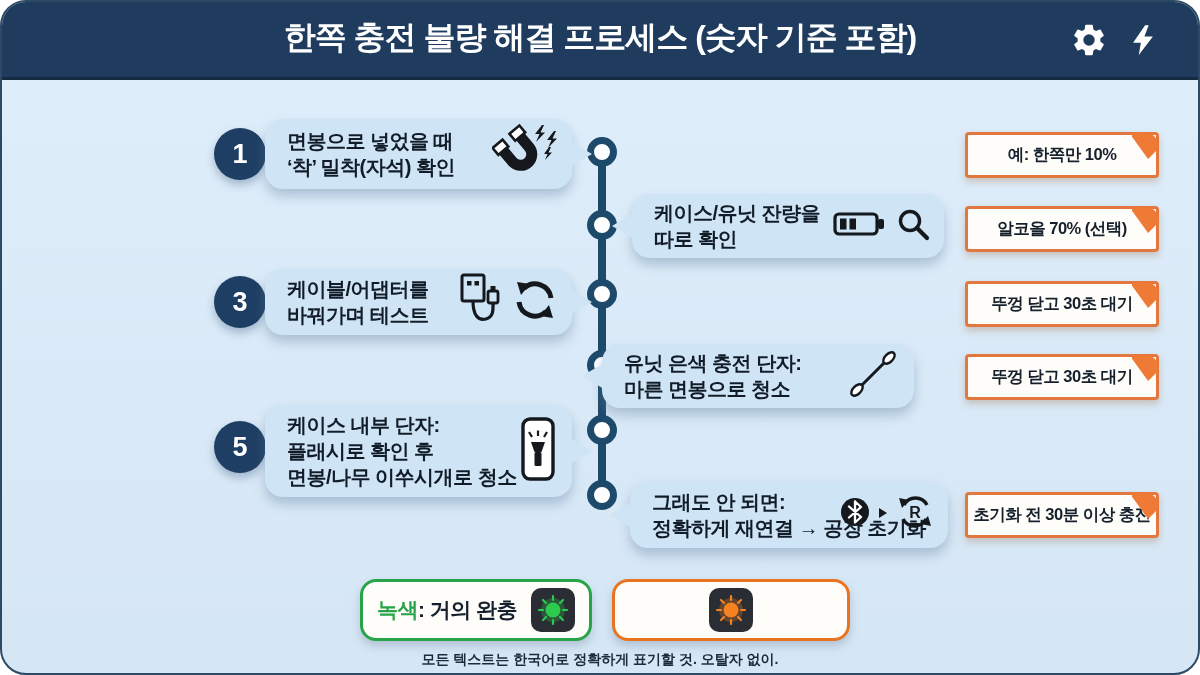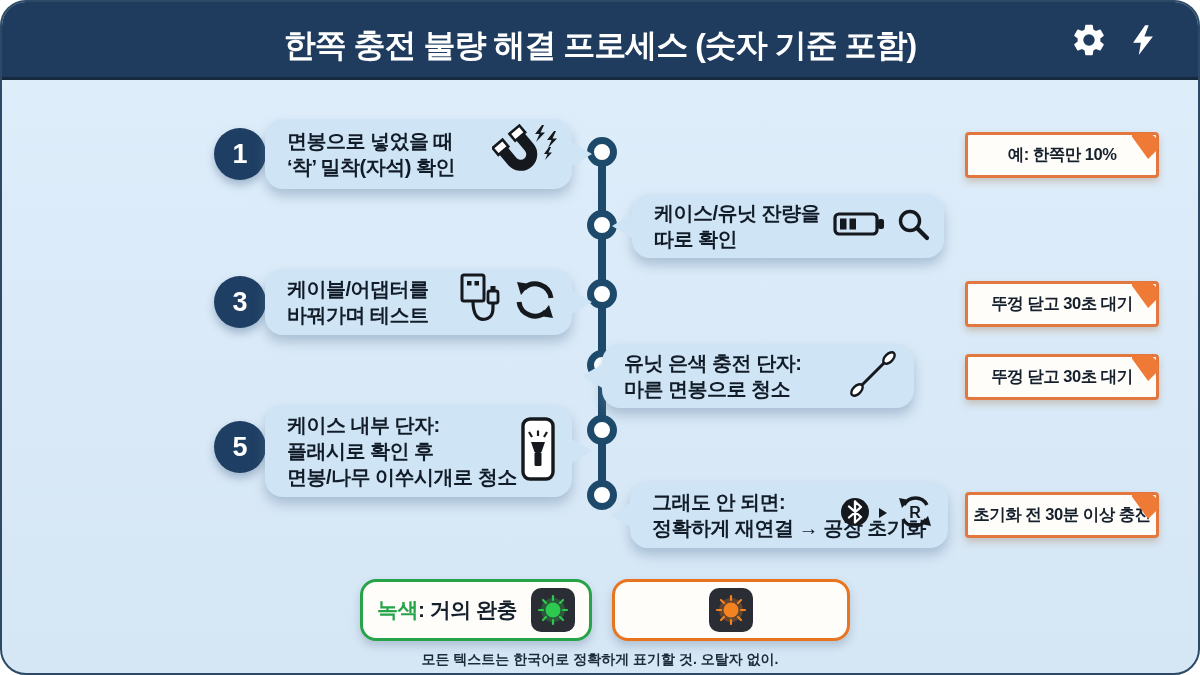--- a/index.html
+++ b/index.html
@@ -3,21 +3,21 @@
 <meta charset="utf-8">
 <style>
   html,body{margin:0;padding:0;background:#fff;font-family:"Liberation Sans","DejaVu Sans",sans-serif;}
   .page{position:relative;width:1200px;height:675px;background:#dcebf8;border-radius:26px;overflow:hidden;
         border:2px solid #2c4a66;box-sizing:border-box;
         background:linear-gradient(180deg,#dfeefb 0%,#d9e9f7 60%,#d5e6f5 100%);}
   
   .header{position:absolute;left:0;top:0;width:100%;height:78px;background:#1f3c5e;
           border-bottom:3px solid #15293f;box-sizing:border-box;}
   .title{position:absolute;left:0;right:0;top:50%;transform:translateY(-54%);text-align:center;
-         color:#fff;font-size:32px;font-weight:bold;letter-spacing:-1px;margin:8px;}
+         color:#fff;font-size:32px;font-weight:bold;letter-spacing:-1px;margin:0;}
   .header-icons{position:absolute;right:38px;top:50%;transform:translateY(-50%);display:flex;gap:18px;align-items:center;}
   .hicon svg{display:block;}
   
   .tl-line{position:absolute;left:596px;top:150px;width:8px;height:343px;background:#1d4a6b;border-radius:4px;}
   .tl-node{position:absolute;left:585px;width:30px;height:30px;border-radius:50%;
            background:#fff;border:7px solid #1d4a6b;box-sizing:border-box;}
   
   .stepnum{position:absolute;width:52px;height:52px;border-radius:50%;background:#1e3f63;color:#fff;
            font-size:27px;font-weight:bold;display:flex;align-items:center;justify-content:center;
            box-shadow:0 5px 8px rgba(90,120,150,.45);}
@@ -209,20 +209,24 @@
           <polygon fill="#15191e" points="35,32 25,30 32,22"></polygon>
           <text x="19" y="24" font-size="16" font-weight="bold" text-anchor="middle" fill="#15191e" font-family="Liberation Sans, sans-serif">R</text>
         </svg>
       </span>
     </div>
     <div class="tail left"></div>
   </div>
 
   <div class="note" style="top:130px">
     <span class="note-text">예: 한쪽만 10%</span>
+    <span class="note-fold"></span>
+  </div>
+  <div class="note" style="top:204px">
+    <span class="note-text">알코올 70% (선택)</span>
     <span class="note-fold"></span>
   </div>
   <div class="note" style="top:279px">
     <span class="note-text">뚜껑 닫고 30초 대기</span>
     <span class="note-fold"></span>
   </div>
   <div class="note" style="top:352px">
     <span class="note-text">뚜껑 닫고 30초 대기</span>
     <span class="note-fold"></span>
   </div>

